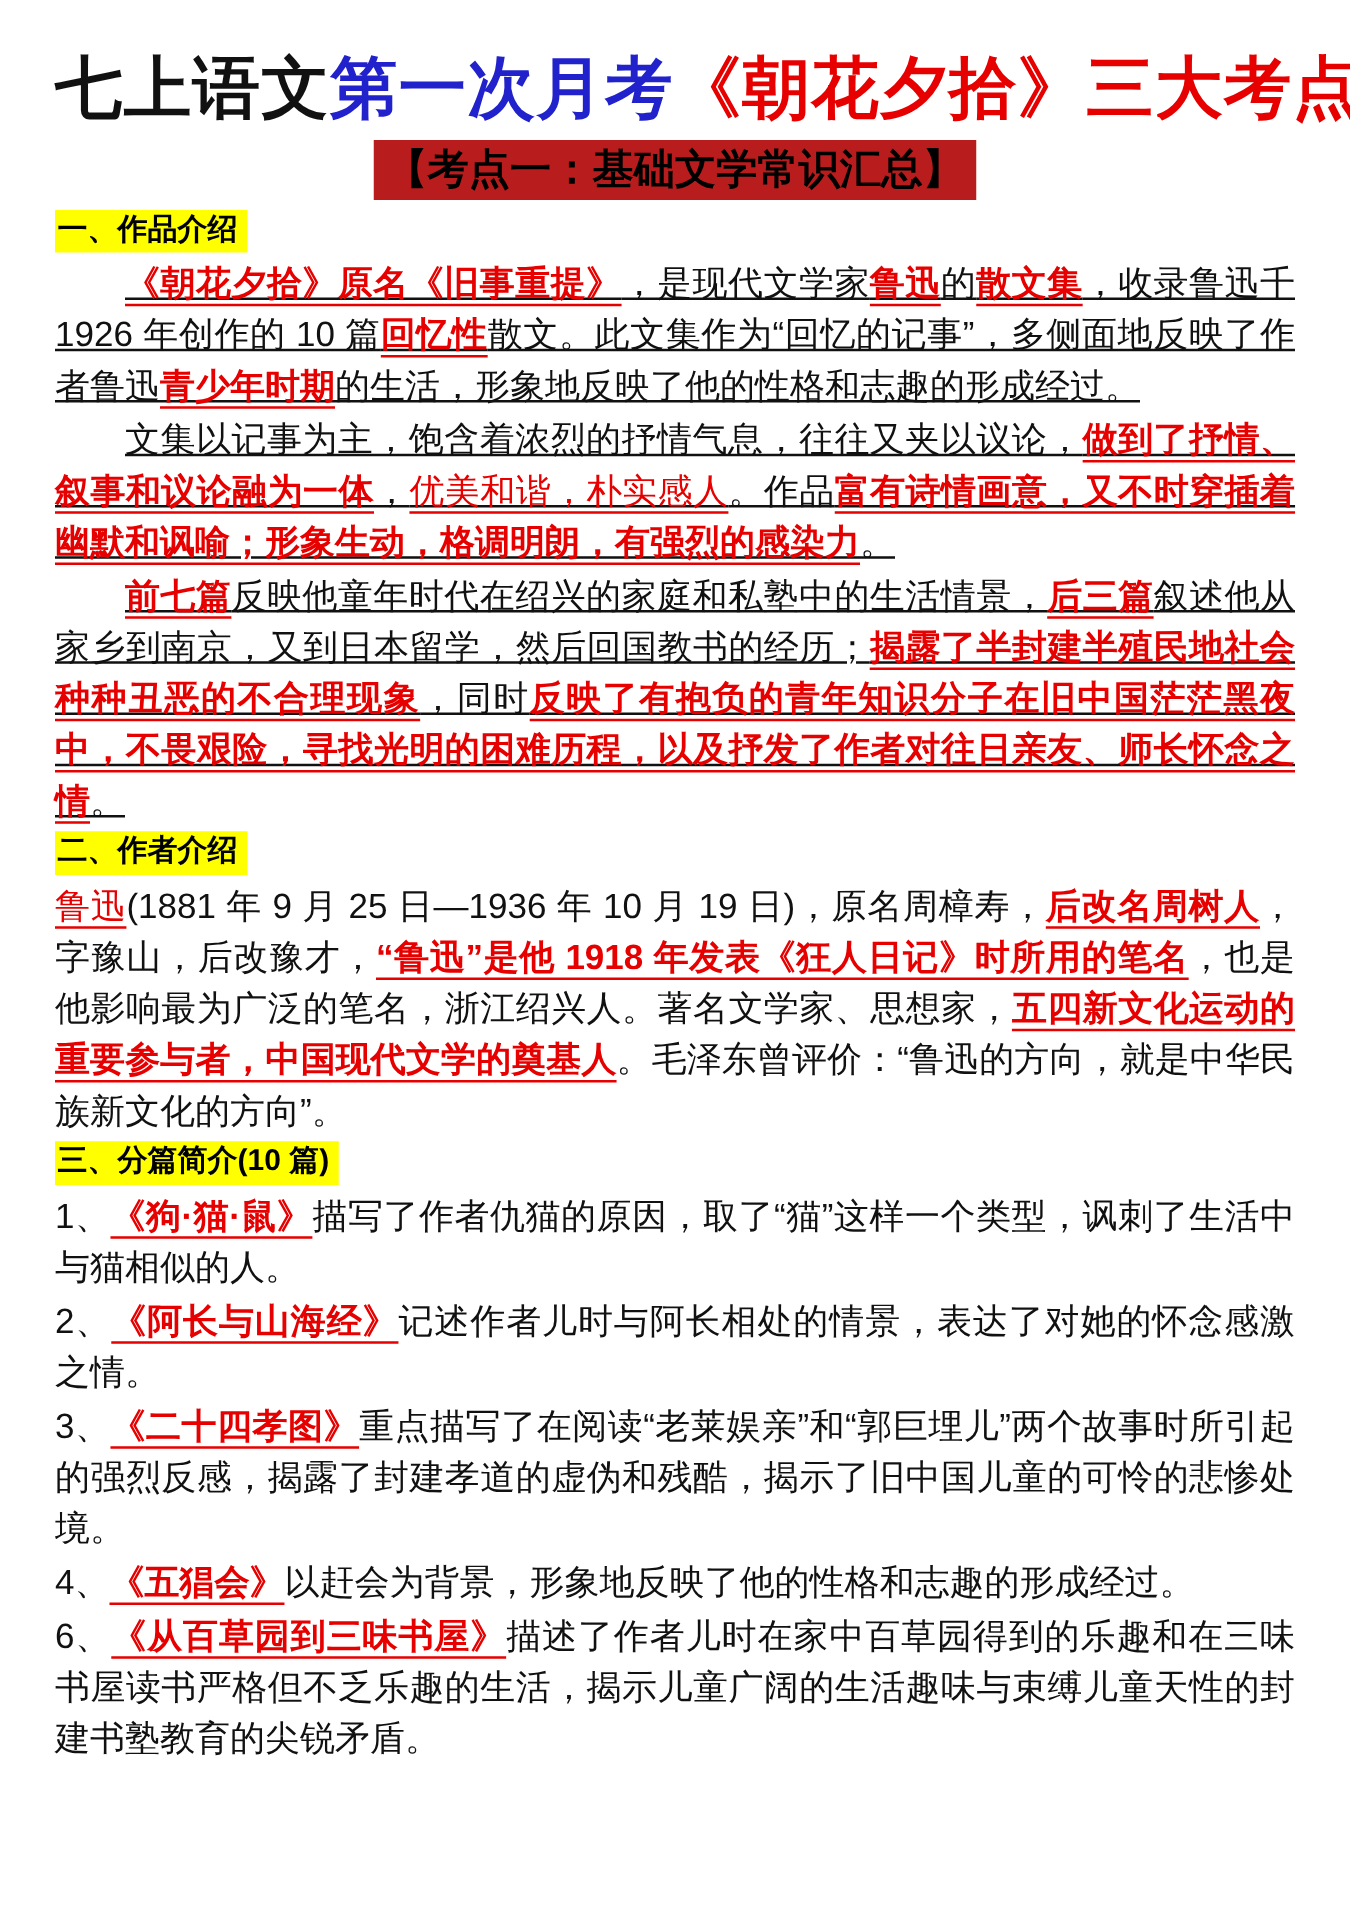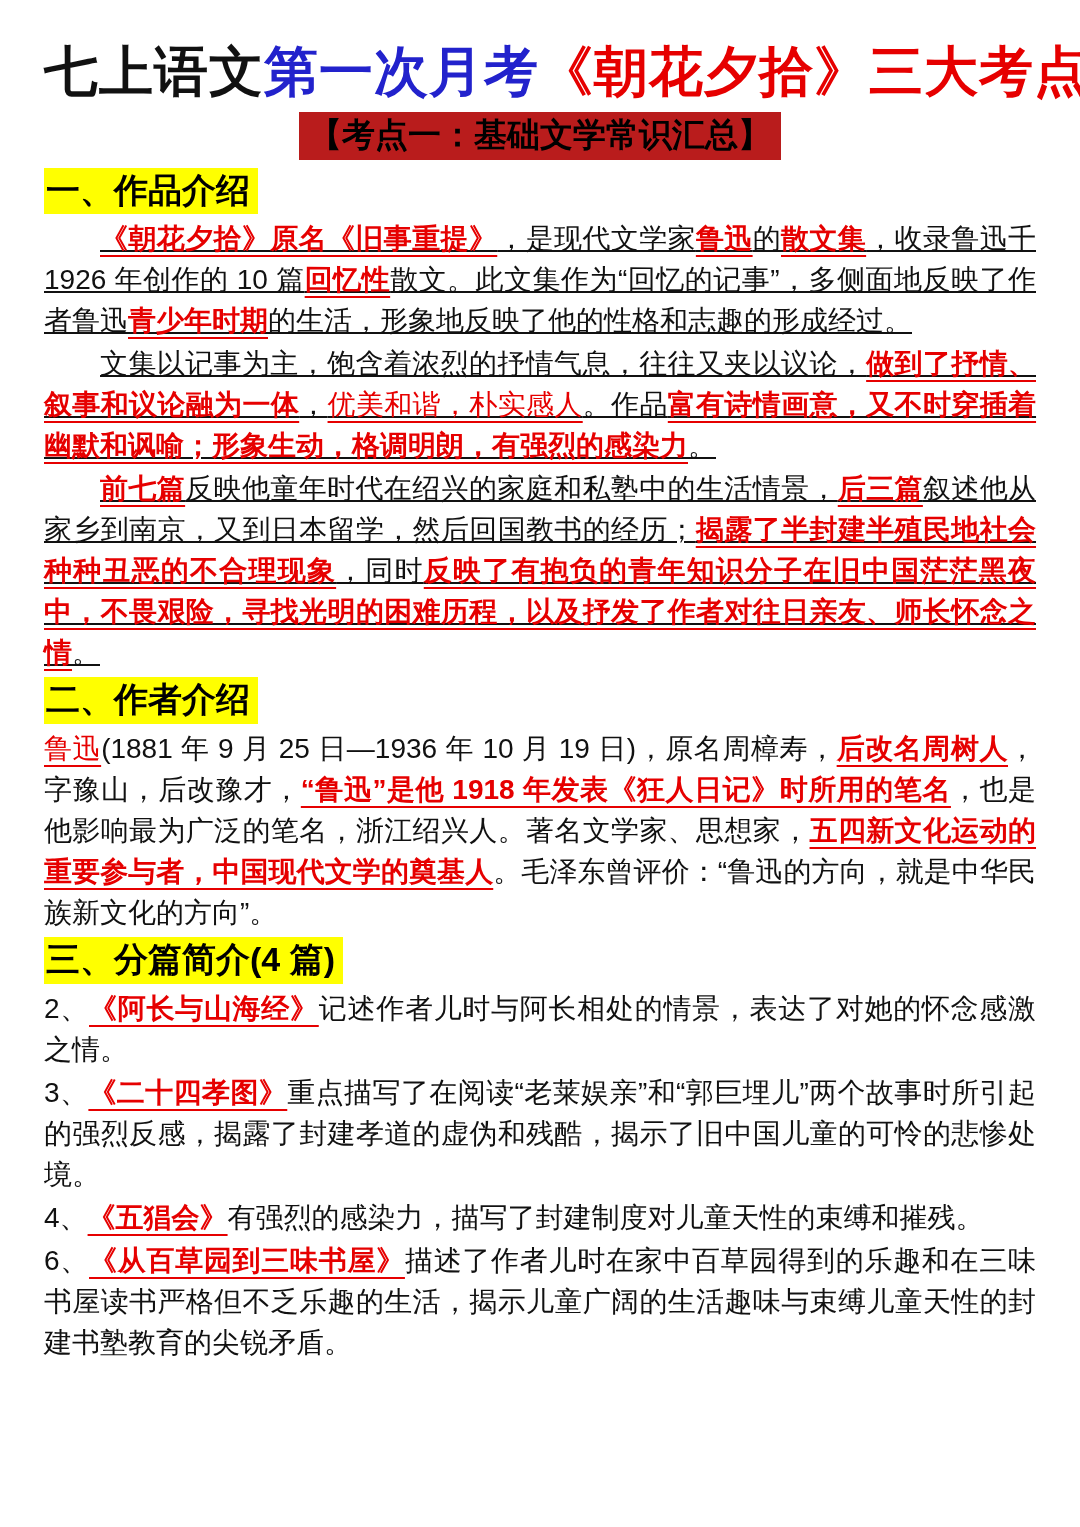--- a/index.html
+++ b/index.html
@@ -33,21 +33,21 @@
     font-size:33px;
     font-weight:bold;
     padding:3px 10px 5px 10px;
     line-height:1.2;
   }
   .sec-heading-row{margin:4px 0 4px 0;line-height:1.2;}
   .sec-heading{
     display:inline-block;
     background:#ffff00;
     color:#000000;
-    font-size:34px;
+    font-size:24px;
     font-weight:bold;
     padding:2px 8px 4px 2px;
   }
   .para{
     font-size:28px;
     line-height:41px;
     margin:0 0 2px 0;
     color:#111111;
     text-align:justify;
   }
@@ -77,22 +77,23 @@
         <div class="sec-heading-row"><span class="sec-heading">一、作品介绍</span></div>
         <p class="para indent"><span class="seg-b">《朝花夕拾》原名《旧事重提》</span><span class="seg-p">，是现代文学家</span><span class="seg-b">鲁迅</span><span class="seg-p">的</span><span class="seg-b">散文集</span><span class="seg-p">，收录鲁迅千 1926 年创作的 10 篇</span><span class="seg-b">回忆性</span><span class="seg-p">散文。此文集作为“回忆的记事”，多侧面地反映了作者鲁迅</span><span class="seg-b">青少年时期</span><span class="seg-p">的生活，形象地反映了他的性格和志趣的形成经过。</span></p>
         <p class="para indent"><span class="seg-p">文集以记事为主，饱含着浓烈的抒情气息，往往又夹以议论，</span><span class="seg-b">做到了抒情、叙事和议论融为一体</span><span class="seg-p">，</span><span class="seg-r">优美和谐，朴实感人</span><span class="seg-p">。作品</span><span class="seg-b">富有诗情画意，又不时穿插着幽默和讽喻；形象生动，格调明朗，有强烈的感染力</span><span class="seg-p">。</span></p>
         <p class="para indent"><span class="seg-b">前七篇</span><span class="seg-p">反映他童年时代在绍兴的家庭和私塾中的生活情景，</span><span class="seg-b">后三篇</span><span class="seg-p">叙述他从家乡到南京，又到日本留学，然后回国教书的经历；</span><span class="seg-b">揭露了半封建半殖民地社会种种丑恶的不合理现象</span><span class="seg-p">，同时</span><span class="seg-b">反映了有抱负的青年知识分子在旧中国茫茫黑夜中，不畏艰险，寻找光明的困难历程，以及抒发了作者对往日亲友、师长怀念之情</span><span class="seg-p">。</span></p>
       </div>
       <div>
         <div class="sec-heading-row"><span class="sec-heading">二、作者介绍</span></div>
         <p class="para"><span class="seg-r">鲁迅</span><span class="seg-p">(1881 年 9 月 25 日—1936 年 10 月 19 日)，原名周樟寿，</span><span class="seg-b">后改名周树人</span><span class="seg-p">，字豫山，后改豫才，</span><span class="seg-b">“鲁迅”是他 1918 年发表《狂人日记》时所用的笔名</span><span class="seg-p">，也是他影响最为广泛的笔名，浙江绍兴人。著名文学家、思想家，</span><span class="seg-b">五四新文化运动的重要参与者，中国现代文学的奠基人</span><span class="seg-p">。毛泽东曾评价：“鲁迅的方向，就是中华民族新文化的方向”。</span></p>
       </div>
       <div>
-        <div class="sec-heading-row"><span class="sec-heading">三、分篇简介(4 篇)</span></div>
+        <div class="sec-heading-row"><span class="sec-heading">三、分篇简介(10 篇)</span></div>
+        <p class="para"><span class="seg-p">1、</span><span class="seg-b">《狗·猫·鼠》</span><span class="seg-p">描写了作者仇猫的原因，取了“猫”这样一个类型，讽刺了生活中与猫相似的人。</span></p>
         <p class="para"><span class="seg-p">2、</span><span class="seg-b">《阿长与山海经》</span><span class="seg-p">记述作者儿时与阿长相处的情景，表达了对她的怀念感激之情。</span></p>
         <p class="para"><span class="seg-p">3、</span><span class="seg-b">《二十四孝图》</span><span class="seg-p">重点描写了在阅读“老莱娱亲”和“郭巨埋儿”两个故事时所引起的强烈反感，揭露了封建孝道的虚伪和残酷，揭示了旧中国儿童的可怜的悲惨处境。</span></p>
-        <p class="para"><span class="seg-p">4、</span><span class="seg-b">《五猖会》</span><span class="seg-p">有强烈的感染力，描写了封建制度对儿童天性的束缚和摧残。</span></p>
+        <p class="para"><span class="seg-p">4、</span><span class="seg-b">《五猖会》</span><span class="seg-p">以赶会为背景，形象地反映了他的性格和志趣的形成经过。</span></p>
         <p class="para"><span class="seg-p">6、</span><span class="seg-b">《从百草园到三味书屋》</span><span class="seg-p">描述了作者儿时在家中百草园得到的乐趣和在三味书屋读书严格但不乏乐趣的生活，揭示儿童广阔的生活趣味与束缚儿童天性的封建书塾教育的尖锐矛盾。</span></p>
         <p class="para"></p>
       </div>
     </div>
 
 </div>
 
 </body></html>

